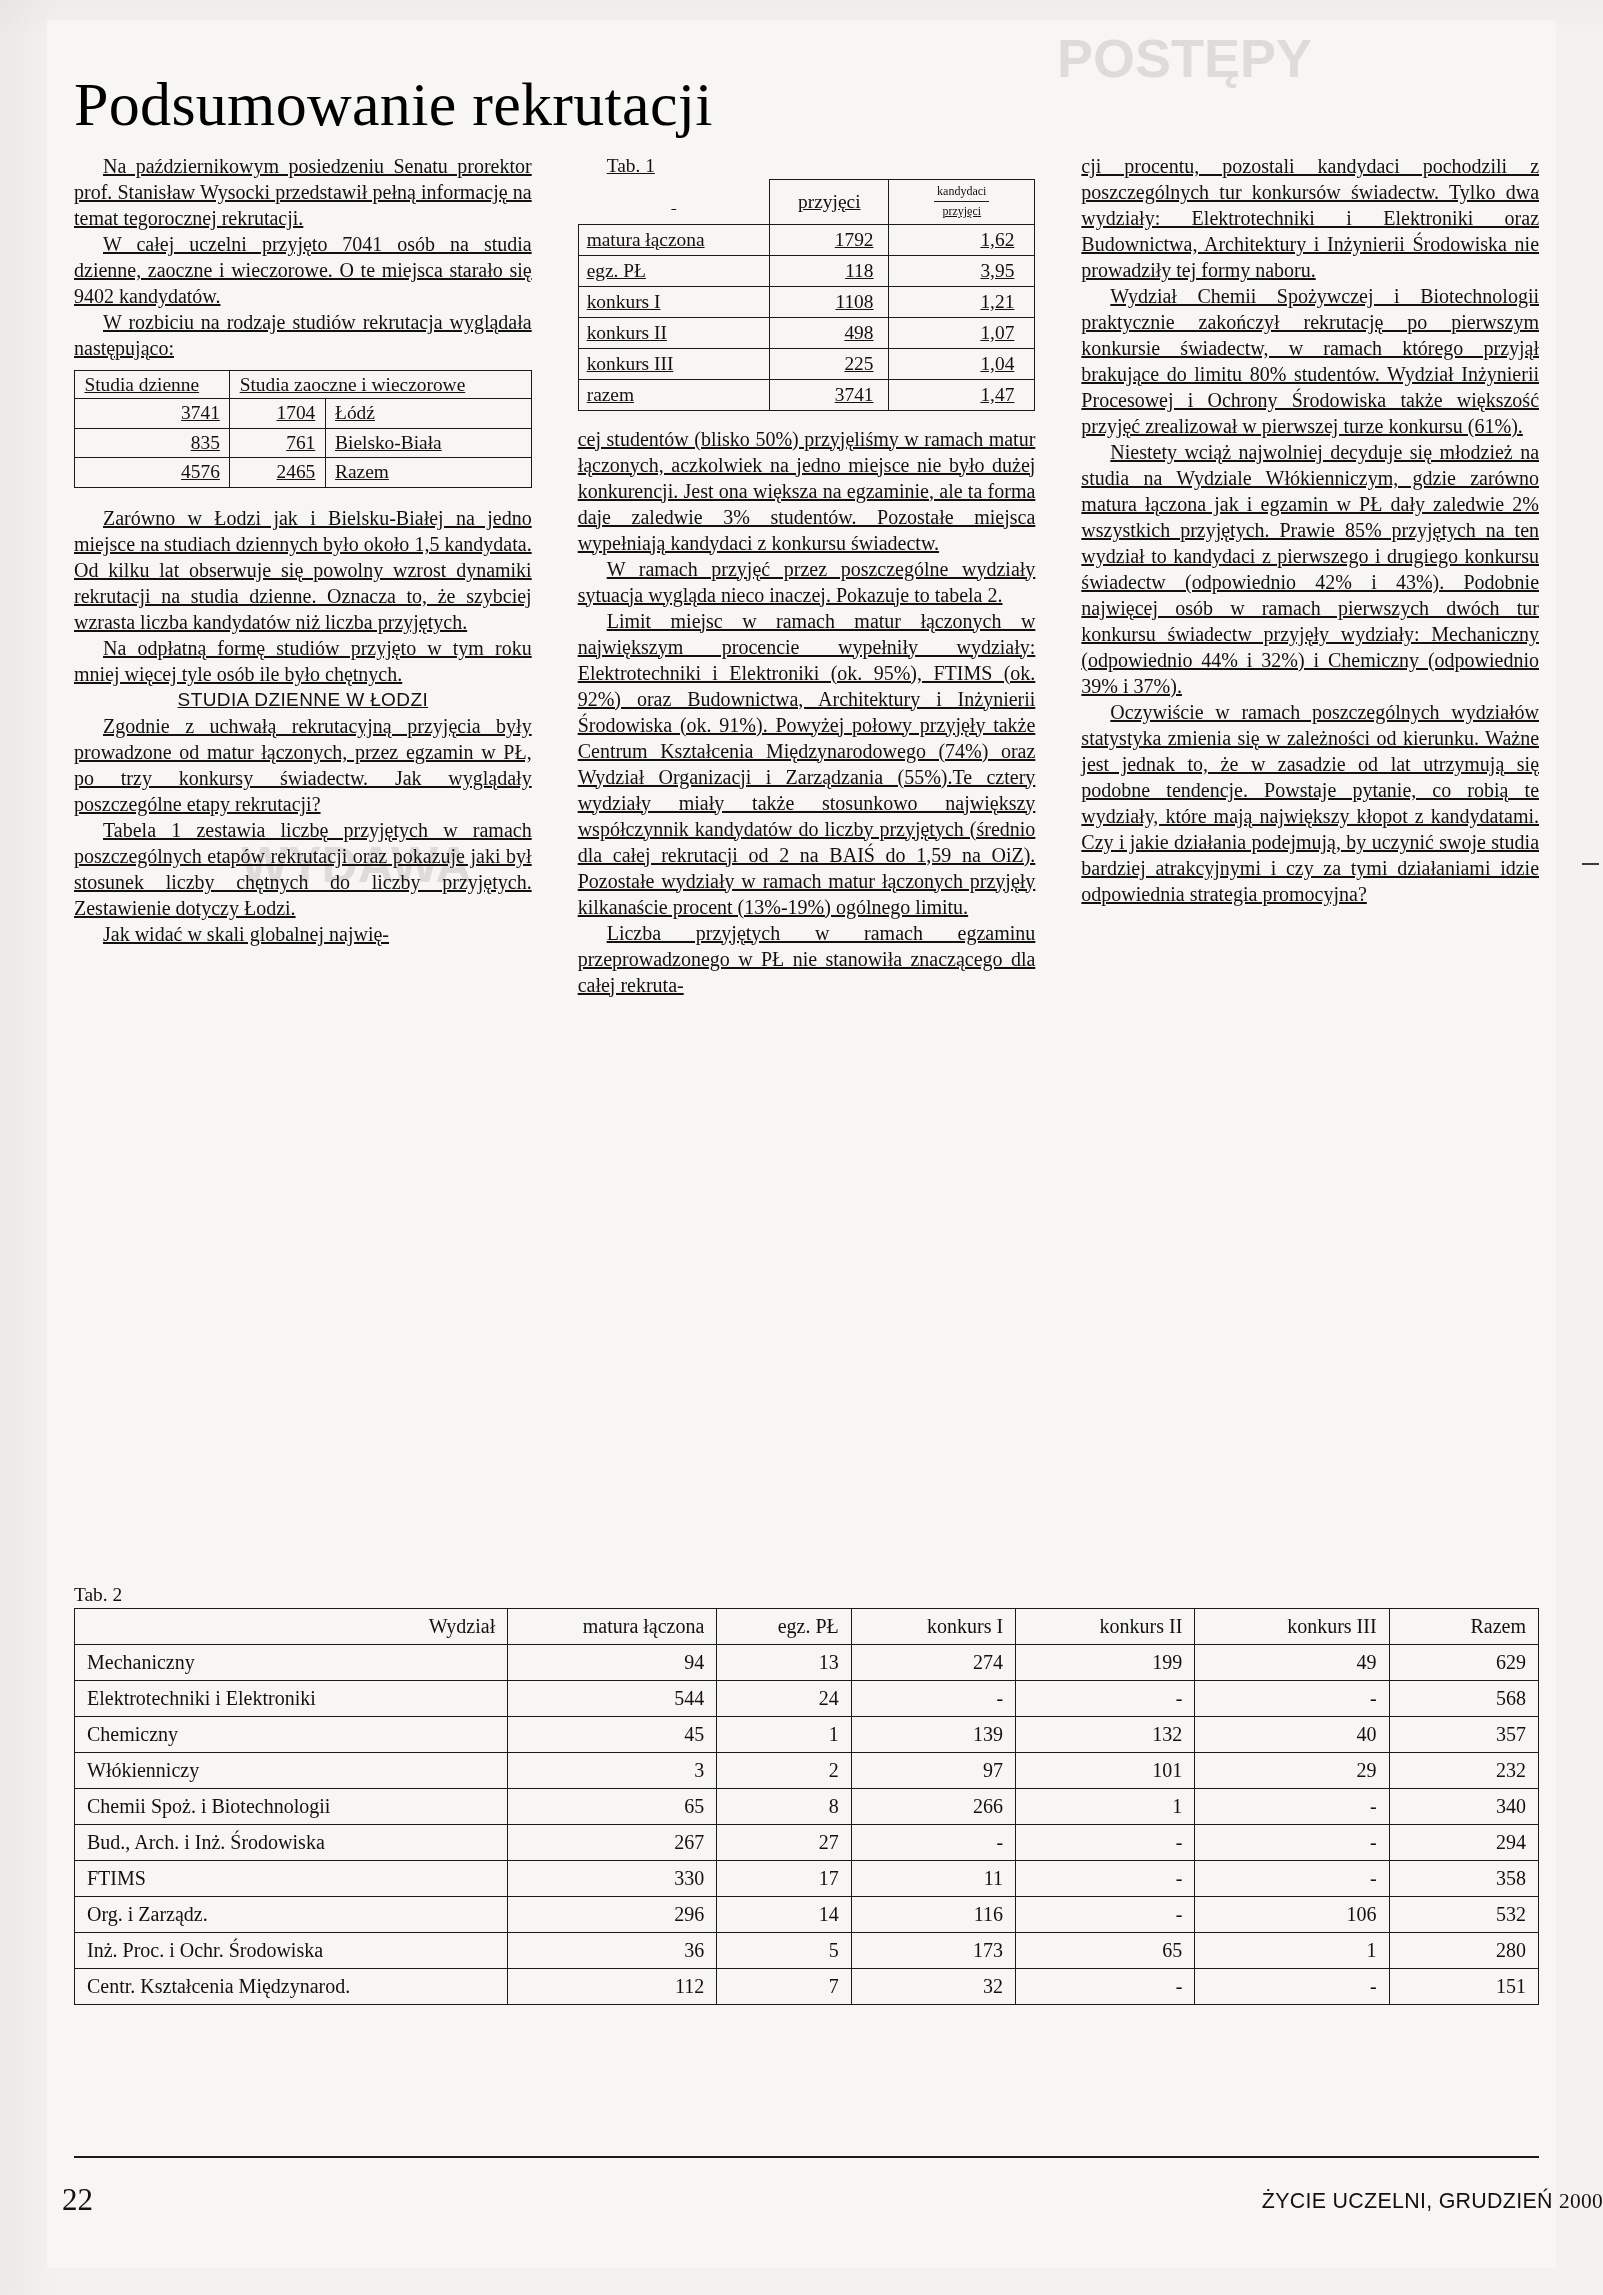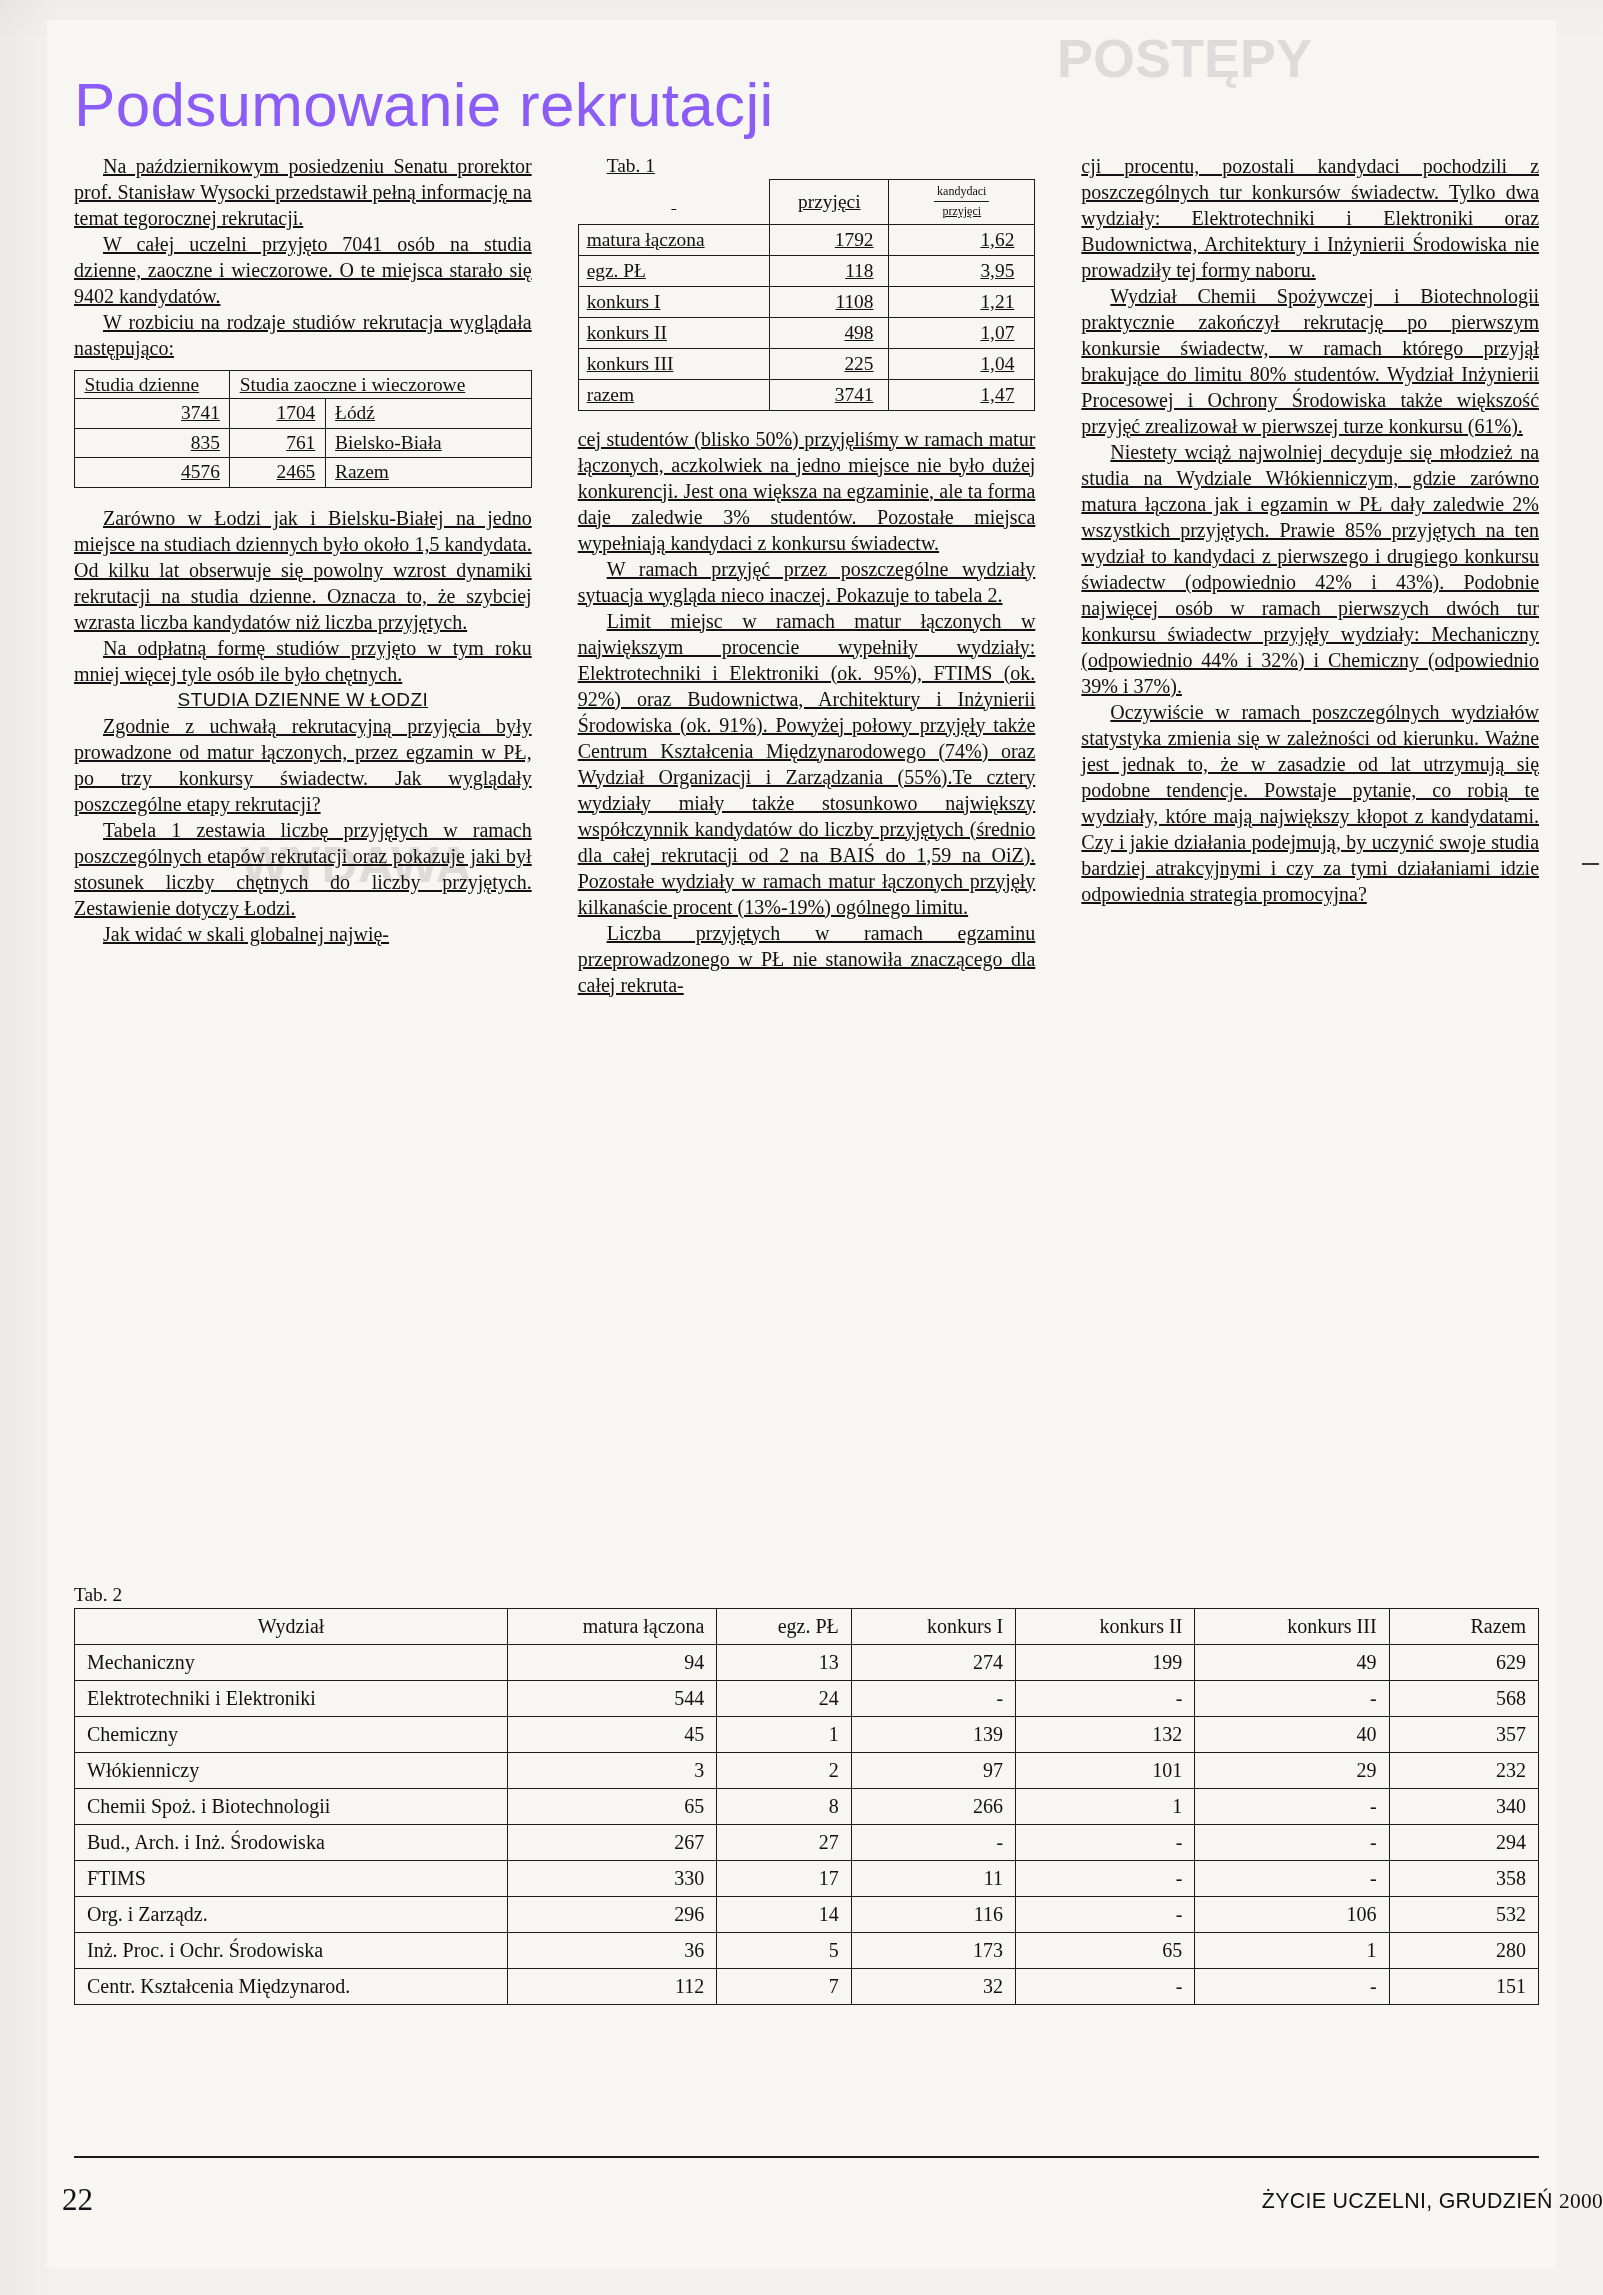--- a/index.html
+++ b/index.html
@@ -36,22 +36,22 @@
     background: #f7f6f3;
     box-shadow: 0 0 0 0 transparent;
   }
   .title {
     position: absolute;
     left: 74px;
     top: 27px;
     font-size: 62px;
     letter-spacing: 0.3px;
     font-weight: 400;
-    color: #8b5cf6;
-    font-family: Liberation Sans, sans-serif;
+    color: #000000;
+    font-family: Liberation Serif, serif;
   }
 
   
   .ghost {
     position: absolute;
     color: rgba(90,90,90,0.16);
     font-weight: bold;
     font-family: "Liberation Sans", sans-serif;
     pointer-events: none;
     user-select: none;
@@ -154,21 +154,21 @@
   .t2 {
     width: 100%;
     border-collapse: collapse;
     font-size: 20px;
   }
   .t2 th, .t2 td {
     border: 1.3px solid #1b1b1b;
     padding: 6px 12px;
     font-weight: normal;
   }
-  .t2 th { text-align: center; }
+  .t2 th { text-align: right; }
   .t2 th.num, .t2 td.num { text-align: right; }
   .t2 td.name { text-align: left; }
 
   .rule {
     position: absolute;
     left: 74px;
     top: 2156px;
     width: 1465px;
     height: 2px;
     background: #1b1b1b;

